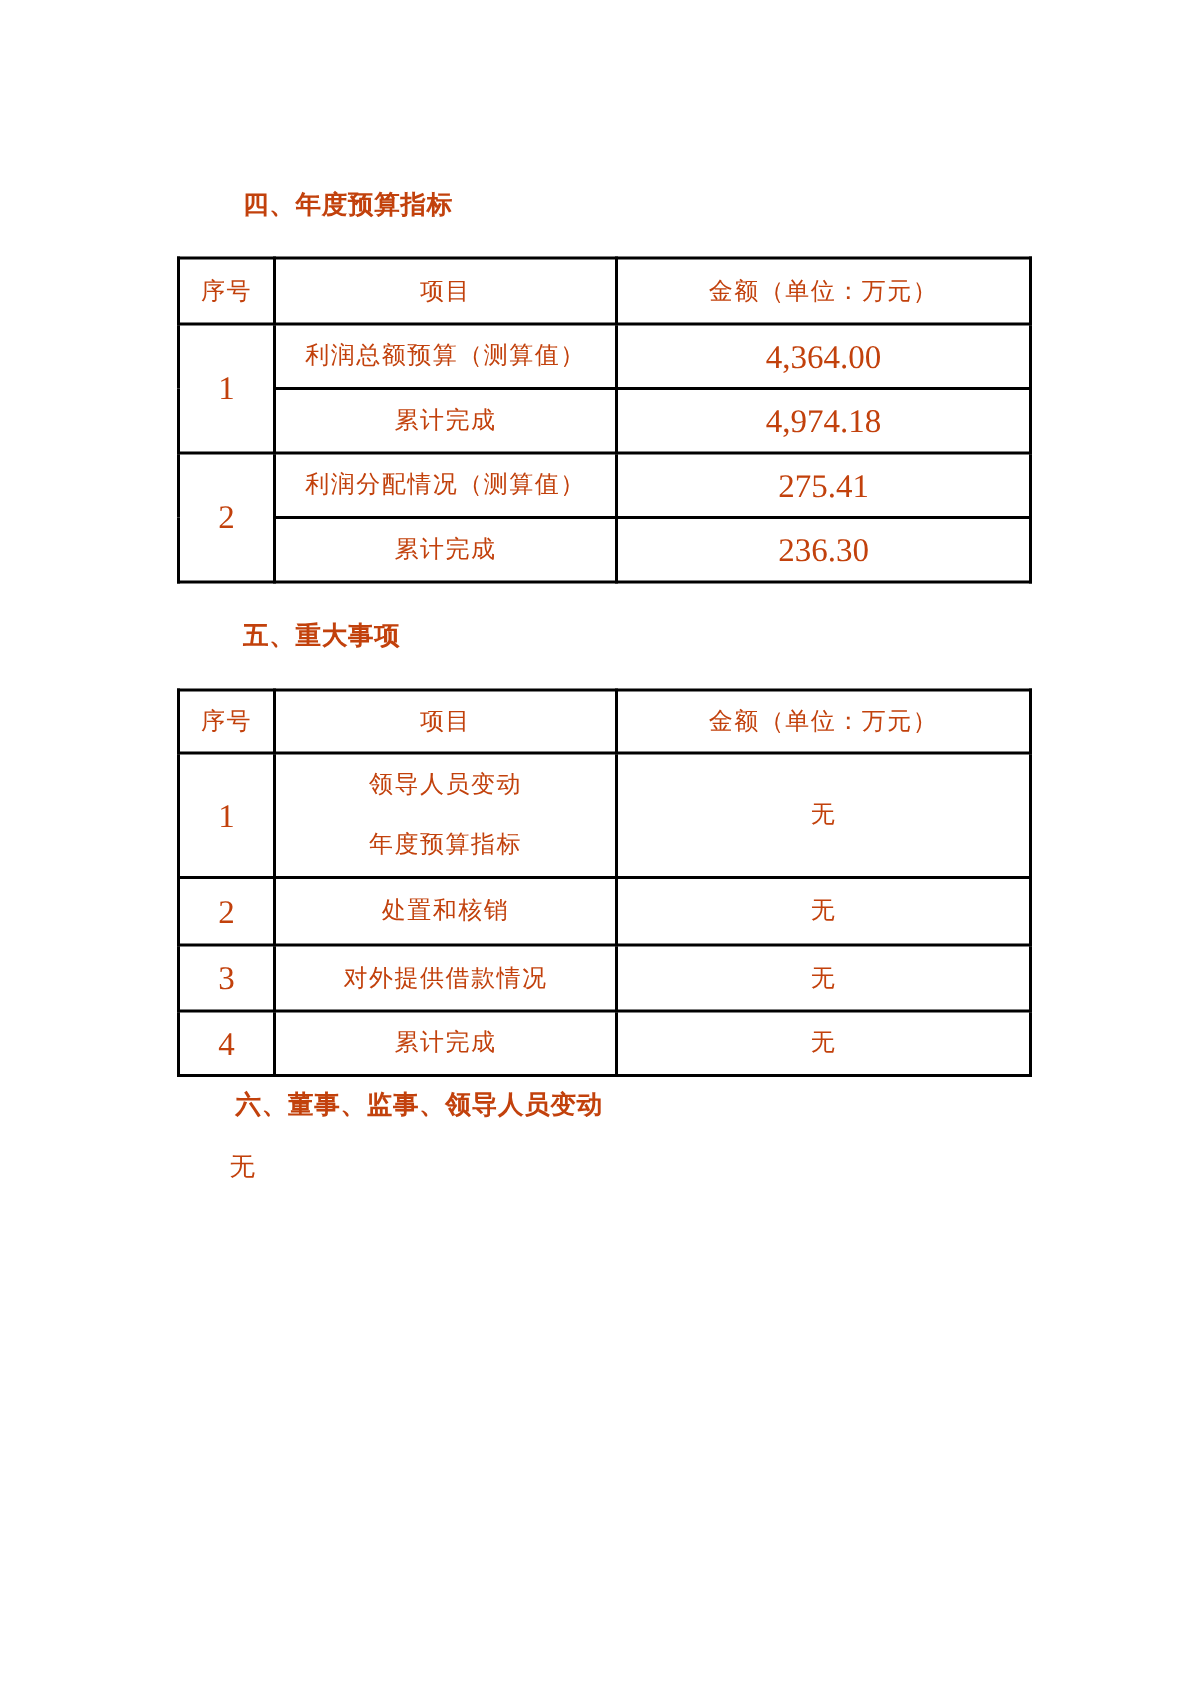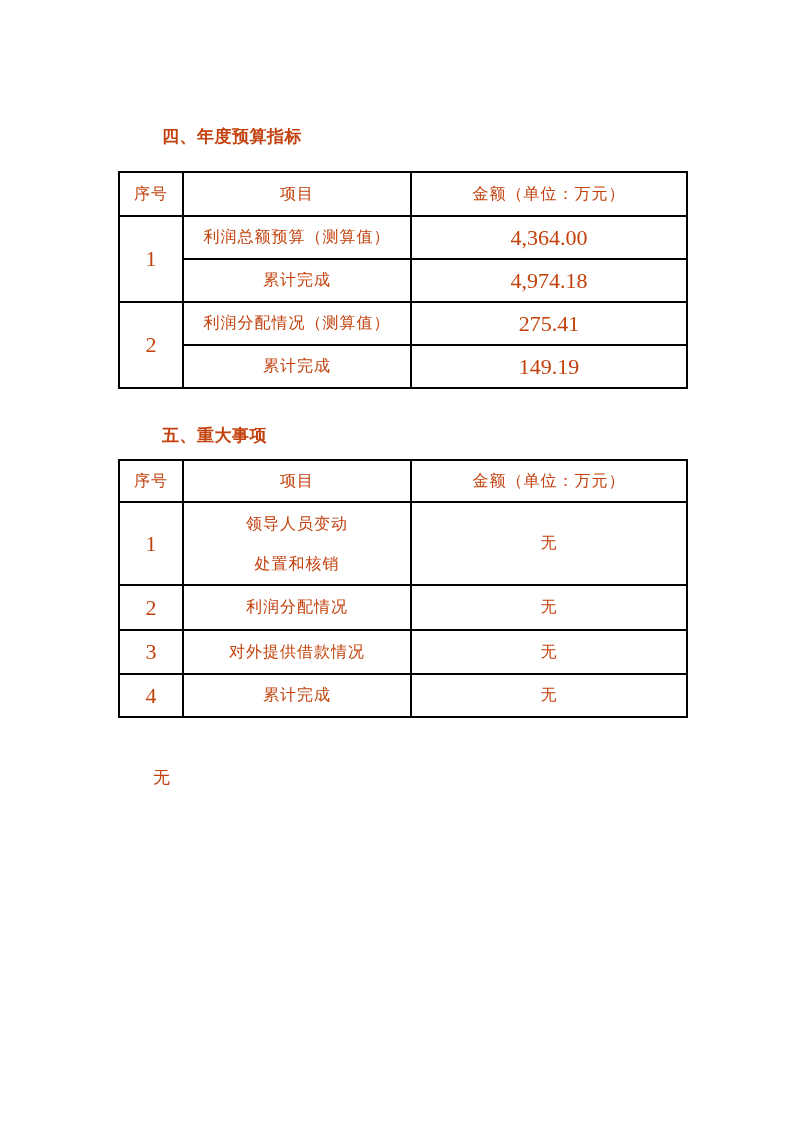--- a/index.html
+++ b/index.html
@@ -88,63 +88,64 @@
         <td>累计完成</td>
         <td class="num">4,974.18</td>
       </tr>
       <tr class="h43">
         <td rowspan="2" class="num">2</td>
         <td>利润分配情况（测算值）</td>
         <td class="num">275.41</td>
       </tr>
       <tr class="h43">
         <td>累计完成</td>
-        <td class="num">149.19</td>
+        <td class="num">236.30</td>
       </tr>
     </tbody>
   </table>
 
-  <div class="heading" style="left:162px; top:426px;">五、重大事项</div>
+  <div class="heading" style="left:162px; top:416px;font-family:Liberation Mono, monospace;">五、重大事项</div>
 
   <table class="doc-table" style="left:118px; top:459px;">
     <colgroup>
         <col class="c1">
         <col class="c2">
         <col class="c3">
       </colgroup>
     <thead>
       <tr class="h42">
         <th>序号</th>
         <th>项目</th>
         <th>金额（单位：万元）</th>
       </tr>
     </thead>
     <tbody>
       <tr class="h83">
         <td class="num">1</td>
         <td class="two-line">
           <div>领导人员变动</div>
-          <div>处置和核销</div>
+          <div>年度预算指标</div>
         </td>
         <td>无</td>
       </tr>
       <tr class="h45">
         <td class="num">2</td>
-        <td>利润分配情况</td>
+        <td>处置和核销</td>
         <td>无</td>
       </tr>
       <tr class="h44">
         <td class="num">3</td>
         <td>对外提供借款情况</td>
         <td>无</td>
       </tr>
       <tr class="h43">
         <td class="num">4</td>
         <td>累计完成</td>
         <td>无</td>
       </tr>
     </tbody>
   </table>
 
+  <div class="heading" style="left:157px; top:727px;">六、董事、监事、领导人员变动</div>
 
   <div class="plain-text" style="left:153px; top:768px;">无</div>
 
 </div>
 
 </body></html>

